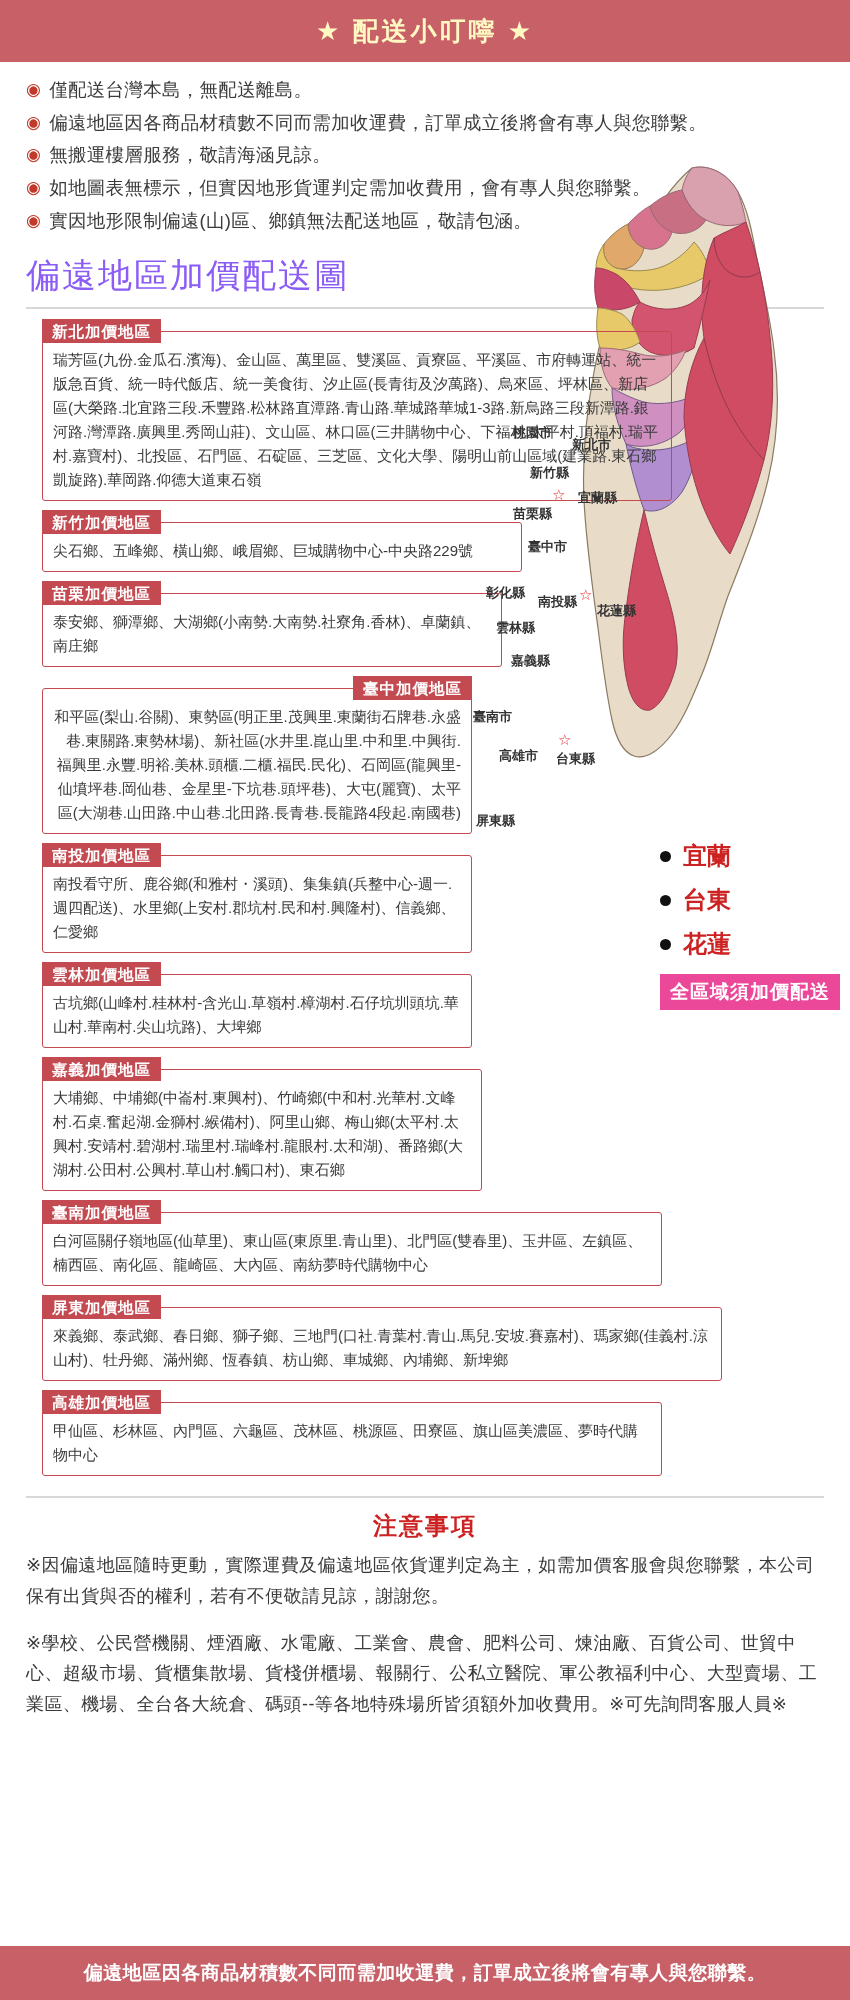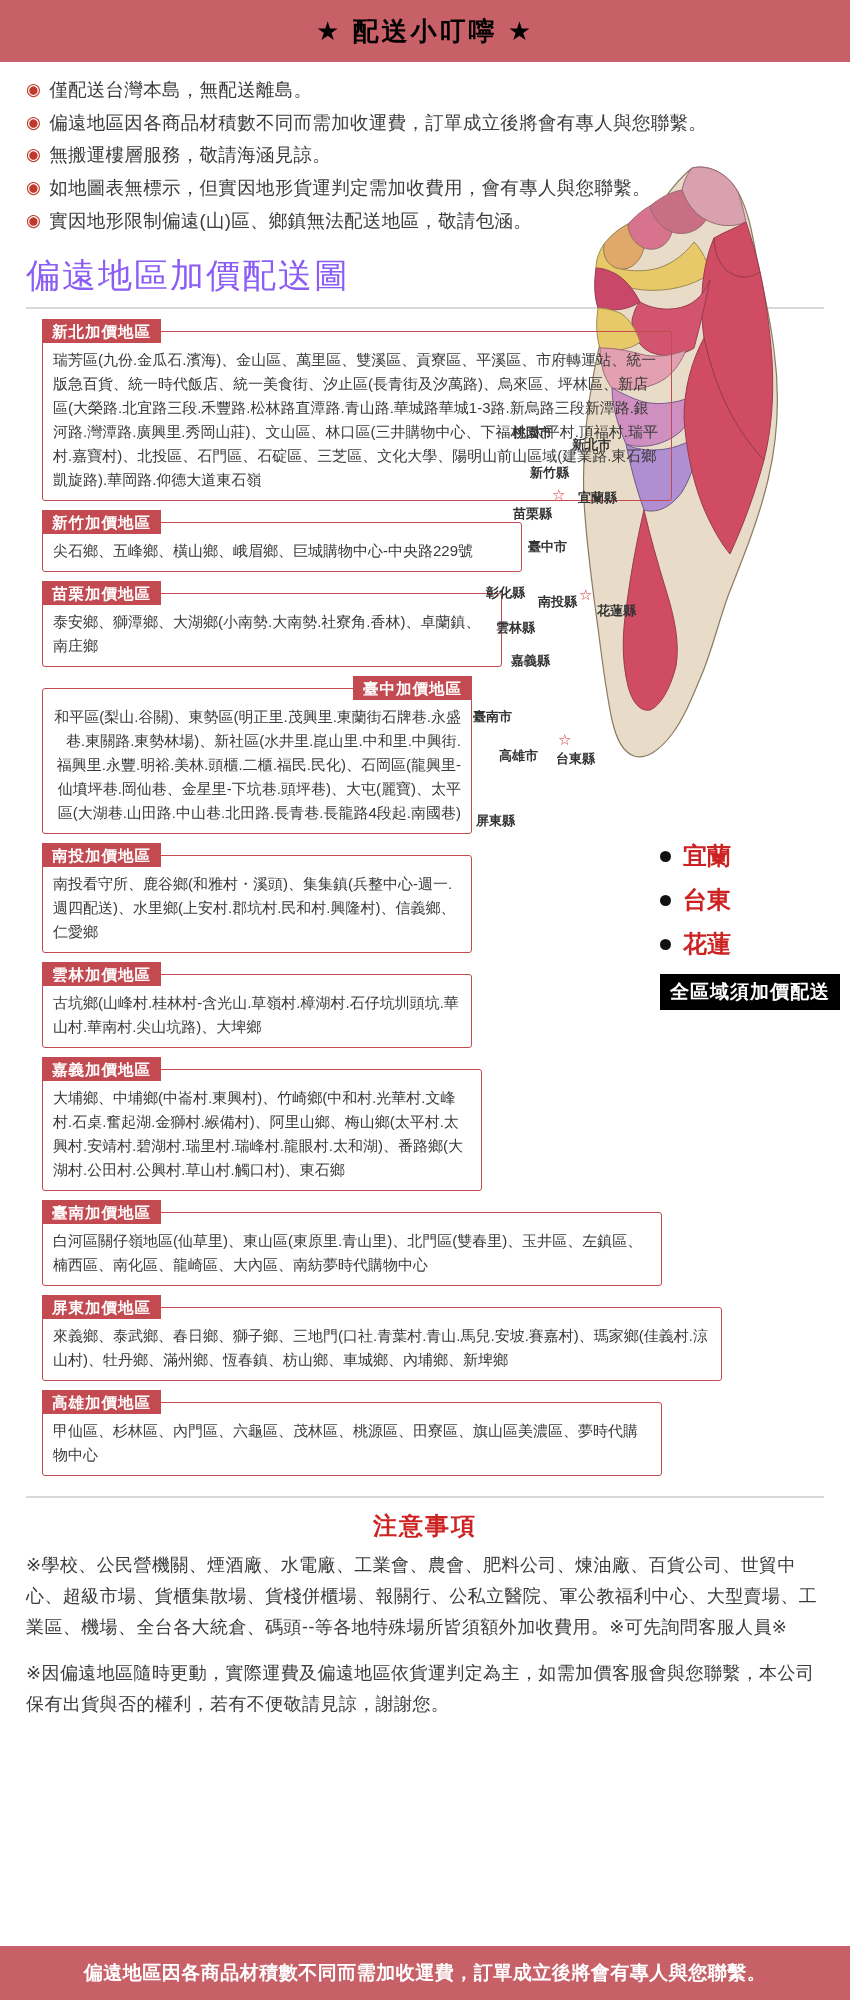--- a/index.html
+++ b/index.html
@@ -11,21 +11,21 @@
     font-family: "Liberation Sans", "DejaVu Sans", sans-serif;
     color: #333;
     position: relative;
     overflow: hidden;
   }
   .page { width:850px; height:2000px; position:relative; }
 
   
   .banner {
     background: #c86068;
-    color: #000000;
+    color: #fef9c3;
     text-align: center;
     font-size: 26px;
     font-weight: bold;
     letter-spacing: 3px;
     padding: 14px 0 13px;
   }
 
   
   .notice {
     padding: 14px 26px 6px 26px;
@@ -122,21 +122,21 @@
     font-weight: bold;
     margin-bottom: 12px;
   }
   .callout .dot {
     width: 11px; height: 11px;
     border-radius: 50%;
     background: #111;
     margin-right: 12px;
   }
   .all-region-banner {
-    background: #000000;
+    background: #ec4899;
     color: #fff;
     font-size: 19px;
     font-weight: bold;
     padding: 5px 10px;
     letter-spacing: 1px;
     display: inline-block;
     margin-top: 2px;
   }
 
   
@@ -375,18 +375,18 @@
       <div class="region-body">
         <p>甲仙區、杉林區、內門區、六龜區、茂林區、桃源區、田寮區、旗山區美濃區、夢時代購物中心</p>
       </div>
     </div>
 
   </div>
 
   <div class="notes-rule"></div>
   <div class="notes-title">注意事項</div>
   <div class="notes-body">
+    <p>※因偏遠地區隨時更動，實際運費及偏遠地區依貨運判定為主，如需加價客服會與您聯繫，本公司保有出貨與否的權利，若有不便敬請見諒，謝謝您。</p>
     <p>※學校、公民營機關、煙酒廠、水電廠、工業會、農會、肥料公司、煉油廠、百貨公司、世貿中心、超級市場、貨櫃集散場、貨棧併櫃場、報關行、公私立醫院、軍公教福利中心、大型賣場、工業區、機場、全台各大統倉、碼頭--等各地特殊場所皆須額外加收費用。※可先詢問客服人員※</p>
-    <p>※因偏遠地區隨時更動，實際運費及偏遠地區依貨運判定為主，如需加價客服會與您聯繫，本公司保有出貨與否的權利，若有不便敬請見諒，謝謝您。</p>
   </div>
 
   <div class="footer-bar">偏遠地區因各商品材積數不同而需加收運費，訂單成立後將會有專人與您聯繫。</div>
 </div>
 
 </body></html>

